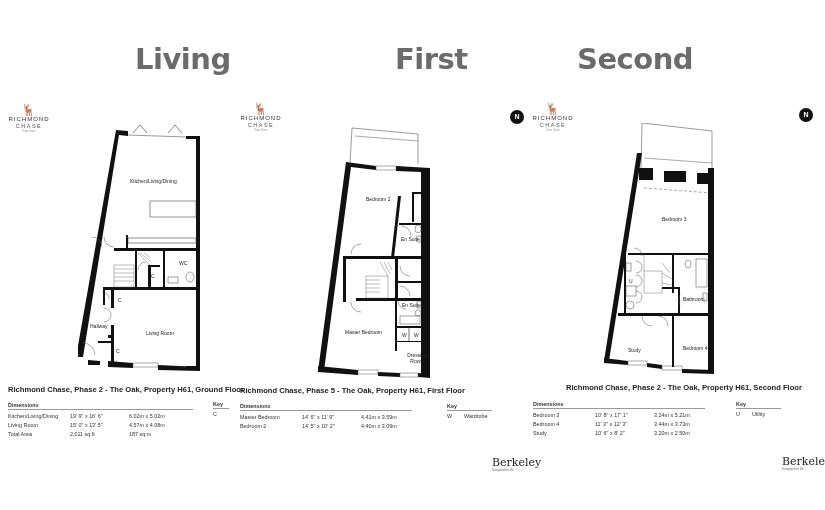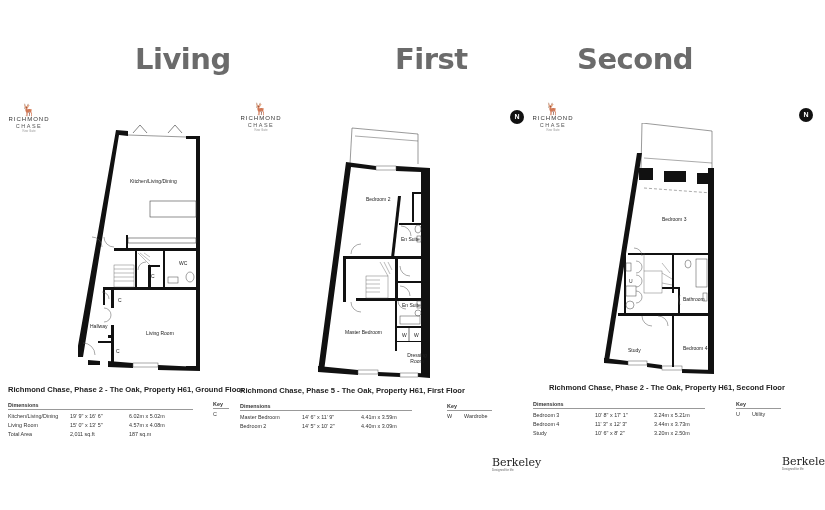--- a/index.html
+++ b/index.html
@@ -291,21 +291,21 @@
         <path d="M76,172 A10,10 0 0 0 76,182"></path>
       </g>
     </svg>
     <div class="room-label" style="left:58px; top:93px;">Bedroom 3</div>
     <div class="room-label" style="left:25px; top:155px;">U</div>
     <div class="room-label" style="left:79px; top:173px;">Bathroom</div>
     <div class="room-label" style="left:24px; top:224px;">Study</div>
     <div class="room-label" style="left:79px; top:222px;">Bedroom 4</div>
   </div>
 
-  <div class="caption" style="left:533px; top:383px;padding-left:16px;">Richmond Chase, Phase 2 - The Oak, Property H61, Second Floor</div>
+  <div class="caption" style="left:550px; top:383px;padding-left:16px;">Richmond Chase, Phase 2 - The Oak, Property H61, Second Floor</div>
   <div class="dim-table" style="left:533px; top:401px; width:172px;">
     <div class="dim-header">Dimensions</div>
     <div class="dim-row">
       <span>Bedroom 3</span>
       <span>10' 8" x 17' 1"</span>
       <span>3.24m x 5.21m</span>
     </div>
     <div class="dim-row">
       <span>Bedroom 4</span>
       <span>11' 3" x 12' 3"</span>

